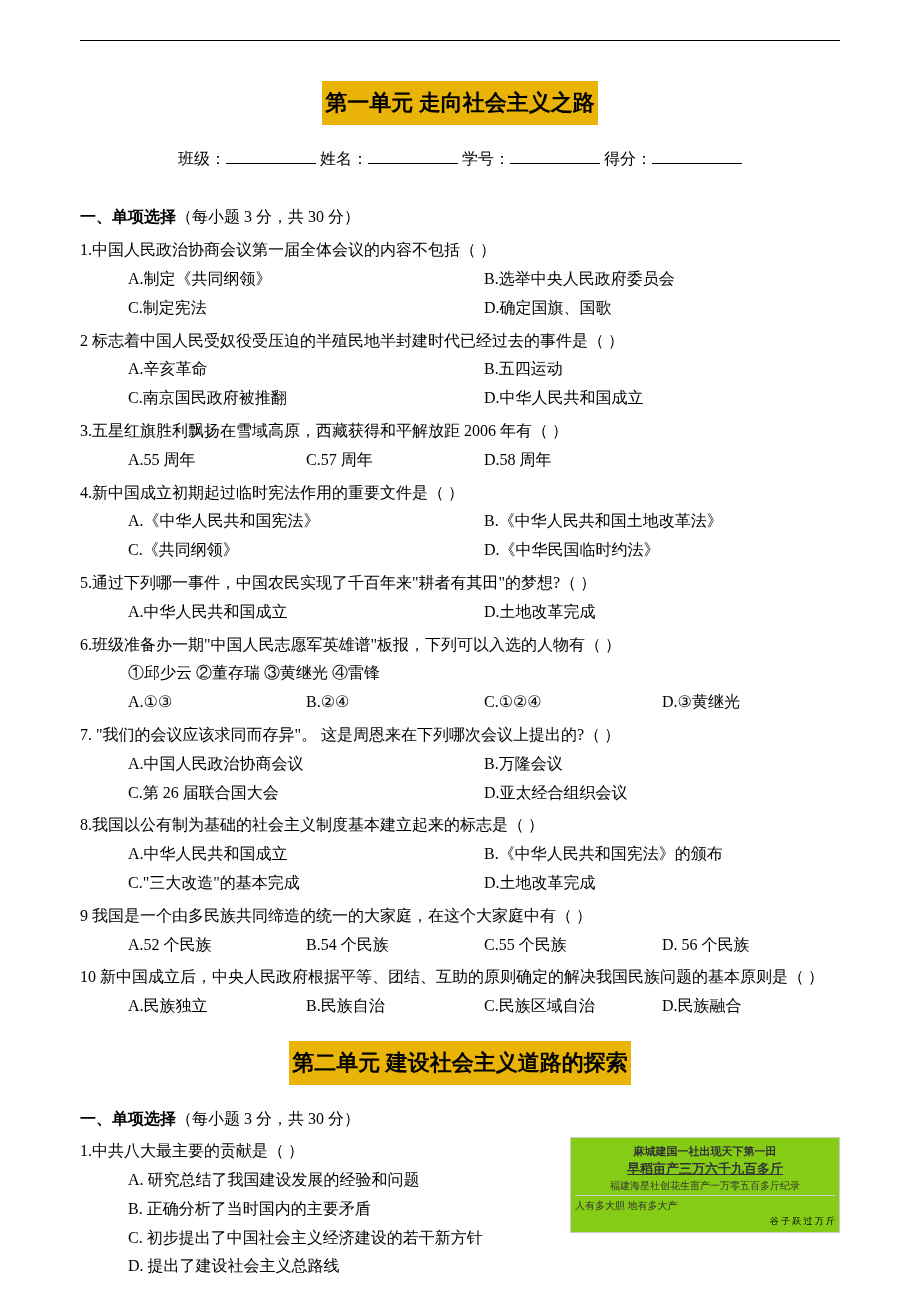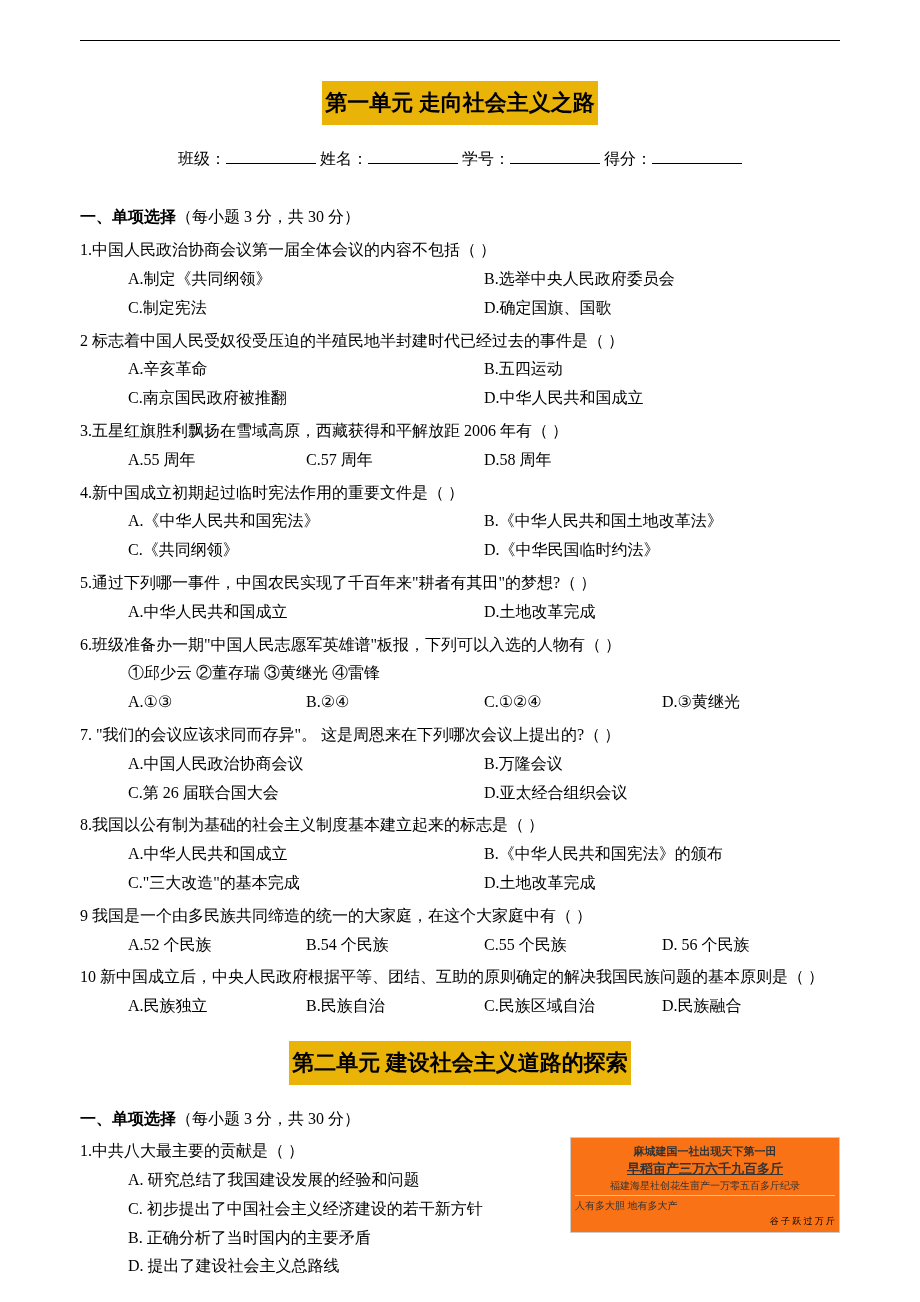--- a/index.html
+++ b/index.html
@@ -64,21 +64,21 @@
     flex: 0 0 25%;
   }
   .inline-img {
     float: right;
     width: 260px;
     border: 1px solid #ccc;
     font-size: 9px;
     margin-left: 10px;
     margin-top: 4px;
     padding: 4px;
-    background: #f97316;
+    background: #84cc16;
     line-height: 1.3;
   }
   .inline-img .h1 { font-weight: bold; font-size: 11px; text-align: center; margin: 2px 0; color:#333; }
   .inline-img .h2 { font-weight: bold; font-size: 13px; text-align: center; margin: 2px 0; color:#333;text-decoration:underline; }
   .inline-img .h3 { font-size: 10px; text-align: center; margin: 2px 0; color:#333; }
   .inline-img .sep { border-top: 1px solid #ccc; margin: 3px 0; }
   .inline-img .side { display:flex; justify-content:space-between; margin-top:4px; }
 </style>
 </head>
 <body>
@@ -209,19 +209,19 @@
     <div class="side">
       <span>&nbsp;</span>
       <span>谷 子 跃 过 万 斤</span>
     </div>
   </div>
   <div id="unit2-questions">
       <div class="q">
         <div>1.中共八大最主要的贡献是（    ）</div>
         <div class="opts">
           <div>A. 研究总结了我国建设发展的经验和问题</div>
+          <div>B. 正确分析了当时国内的主要矛盾</div>
           <div>C. 初步提出了中国社会主义经济建设的若干新方针</div>
-          <div>B. 正确分析了当时国内的主要矛盾</div>
           <div>D. 提出了建设社会主义总路线</div>
         </div>
       </div>
     </div>
 </div>
 
 </body></html>

